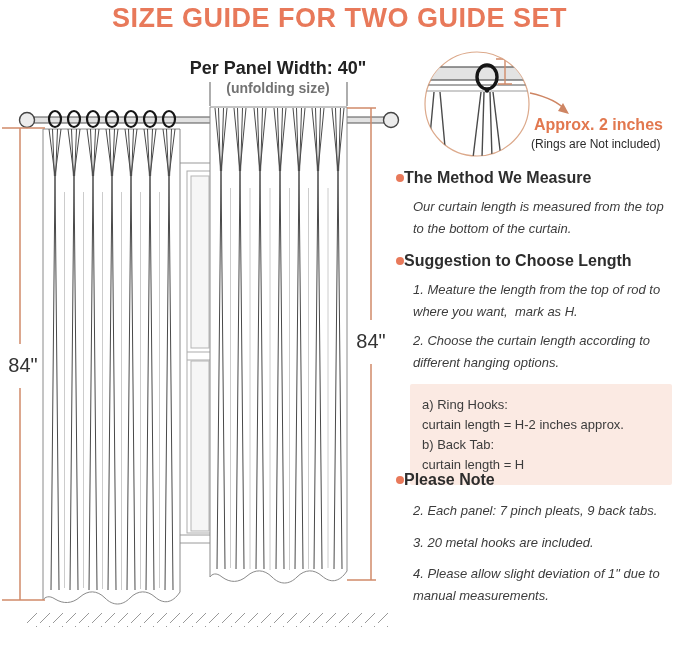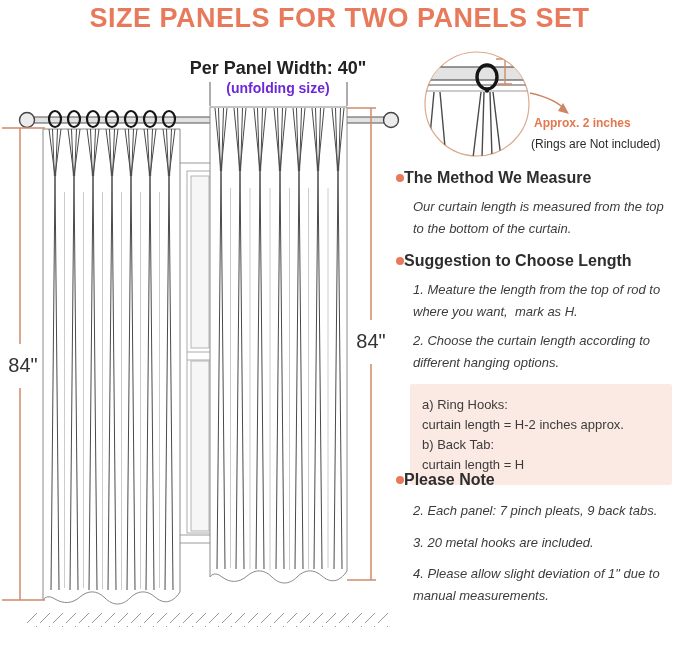--- a/index.html
+++ b/index.html
@@ -12,31 +12,31 @@
   .page-title {
     position:absolute; left:0; top:0; width:679px; text-align:center;
     font-size:27px; font-weight:bold; letter-spacing:0.5px; color:#E8795A;
     margin:0; line-height:36px; z-index:2;
   }
 
   .pw-label {
     position:absolute; left:168px; top:57px; width:220px; text-align:center; z-index:2;
   }
   .pw-main { font-size:18px; font-weight:bold; color:#222; line-height:22px; }
-  .pw-sub  { font-size:14px; font-weight:bold; color:#6d28d9; line-height:18px; }
+  .pw-sub  { font-size:14px; font-weight:bold; color:#737373; line-height:18px; }
 
   .h-label {
     position:absolute; width:36px; text-align:center; font-size:20px; color:#333;
     background:#fff; z-index:2; line-height:24px;
   }
   .h-label.left  { left:5px;  top:353px; }
   .h-label.right { left:353px; top:329px; }
 
   .approx-label {
-    position:absolute; left:534px; top:116px; font-size:12px; font-weight:bold;
+    position:absolute; left:534px; top:116px; font-size:16px; font-weight:bold;
     color:#E2784F; z-index:2; white-space:nowrap;
   }
   .rings-note {
     position:absolute; left:531px; top:137px; font-size:12px; color:#2b2b2b;
     z-index:2; white-space:nowrap;
   }
 
   .sec { position:absolute; left:396px; width:280px; z-index:2; }
   .sec-head { display:flex; align-items:center; gap:0; }
   .bullet {
@@ -180,21 +180,21 @@
           <line x1="496" y1="59" x2="514" y2="59"></line>
           <line x1="505" y1="59" x2="505" y2="84"></line>
           <line x1="498" y1="84" x2="512" y2="84"></line>
         </g>
       </g>
       <path d="M530,93 C548,97 560,103 566,111" fill="none" stroke="#CE8563" stroke-width="1.3"></path>
       <polygon points="569,114 558,111 563,103" fill="#CE8563"></polygon>
     </g>
   </svg>
 
-  <h1 class="page-title">SIZE PANELS FOR TWO PANELS SET</h1>
+  <h1 class="page-title">SIZE GUIDE FOR TWO GUIDE SET</h1>
 
   <div class="pw-label">
     <div class="pw-main">Per Panel Width: 40"</div>
     <div class="pw-sub">(unfolding size)</div>
   </div>
 
   <div class="h-label left">84"</div>
   <div class="h-label right">84"</div>
 
   <div class="approx-label">Approx. 2 inches</div>

